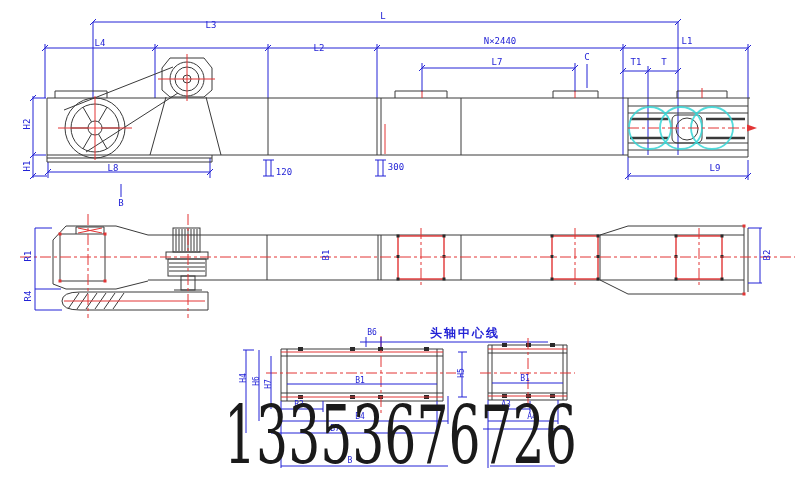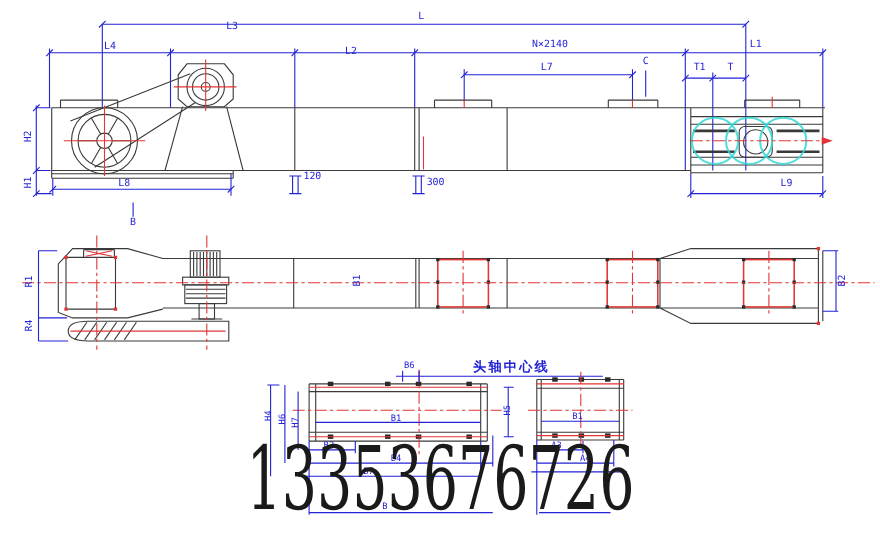--- a/index.html
+++ b/index.html
@@ -199,31 +199,31 @@
       M488,400 V468 M530,401 V412 M488,409 H530
       M558,400 V424 M488,421 H558
       M483,429 H570 M490,466 H555"></path>
   </g>
 </svg>
 
 <div class="lbl" style="left:383px;top:16px">L</div>
 <div class="lbl" style="left:100px;top:43px">L4</div>
 <div class="lbl" style="left:211px;top:25px">L3</div>
 <div class="lbl" style="left:319px;top:48px">L2</div>
-<div class="lbl" style="left:500px;top:41px">N×2140</div>
+<div class="lbl" style="left:500px;top:41px">N×2440</div>
 <div class="lbl" style="left:687px;top:41px">L1</div>
 <div class="lbl" style="left:497px;top:62px">L7</div>
 <div class="lbl" style="left:587px;top:57px">C</div>
 <div class="lbl" style="left:636px;top:62px">T1</div>
 <div class="lbl" style="left:664px;top:62px">T</div>
 <div class="lbl lbl-v" style="left:27px;top:124px">H2</div>
 <div class="lbl lbl-v" style="left:27px;top:166px">H1</div>
 <div class="lbl" style="left:113px;top:168px">L8</div>
 <div class="lbl" style="left:121px;top:203px">B</div>
-<div class="lbl" style="left:284px;top:161px">120</div>
+<div class="lbl" style="left:284px;top:172px">120</div>
 <div class="lbl" style="left:396px;top:167px">300</div>
 <div class="lbl" style="left:715px;top:168px">L9</div>
 
 <div class="lbl lbl-v" style="left:28px;top:256px">R1</div>
 <div class="lbl lbl-v" style="left:28px;top:296px">R4</div>
 <div class="lbl lbl-v" style="left:326px;top:255px">B1</div>
 <div class="lbl lbl-v" style="left:767px;top:255px">B2</div>
 
 <div class="lbl lbl-sm" style="left:372px;top:333px">B6</div>
 <div class="lbl lbl-cn" style="left:465px;top:333px">头轴中心线</div>

